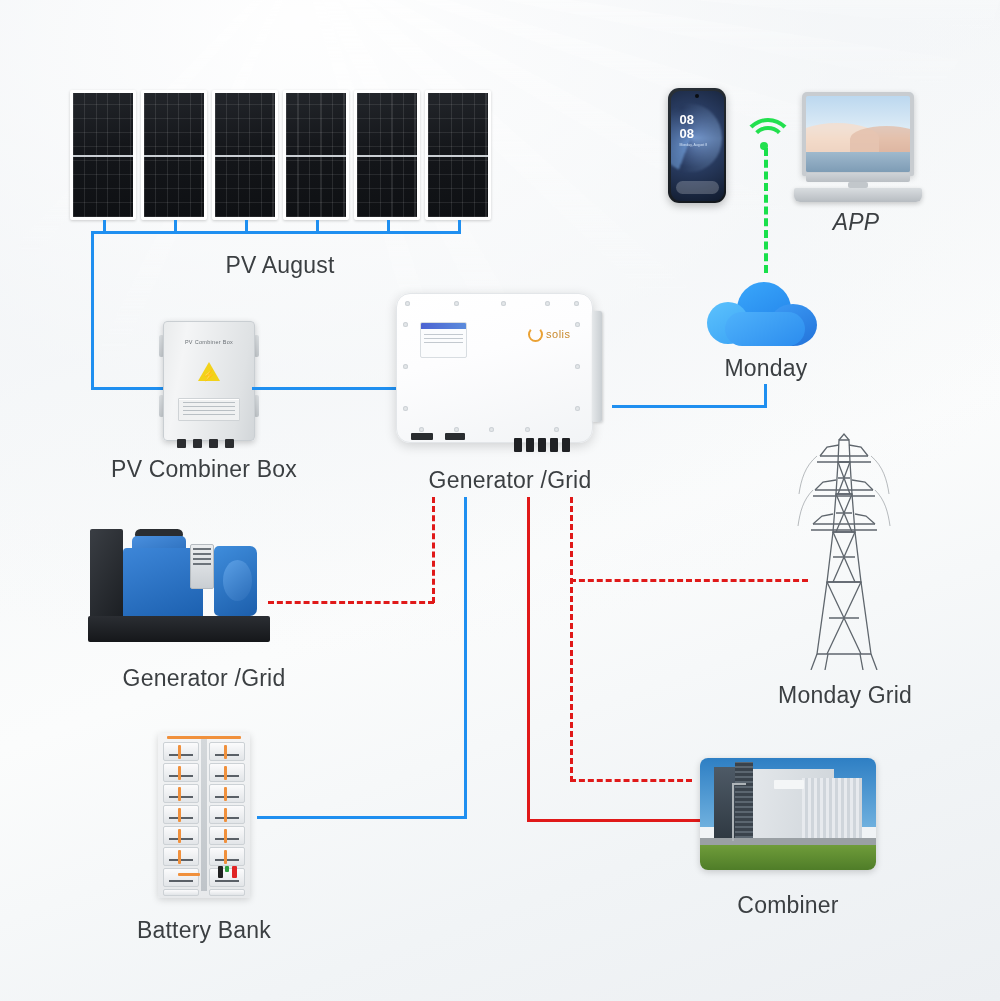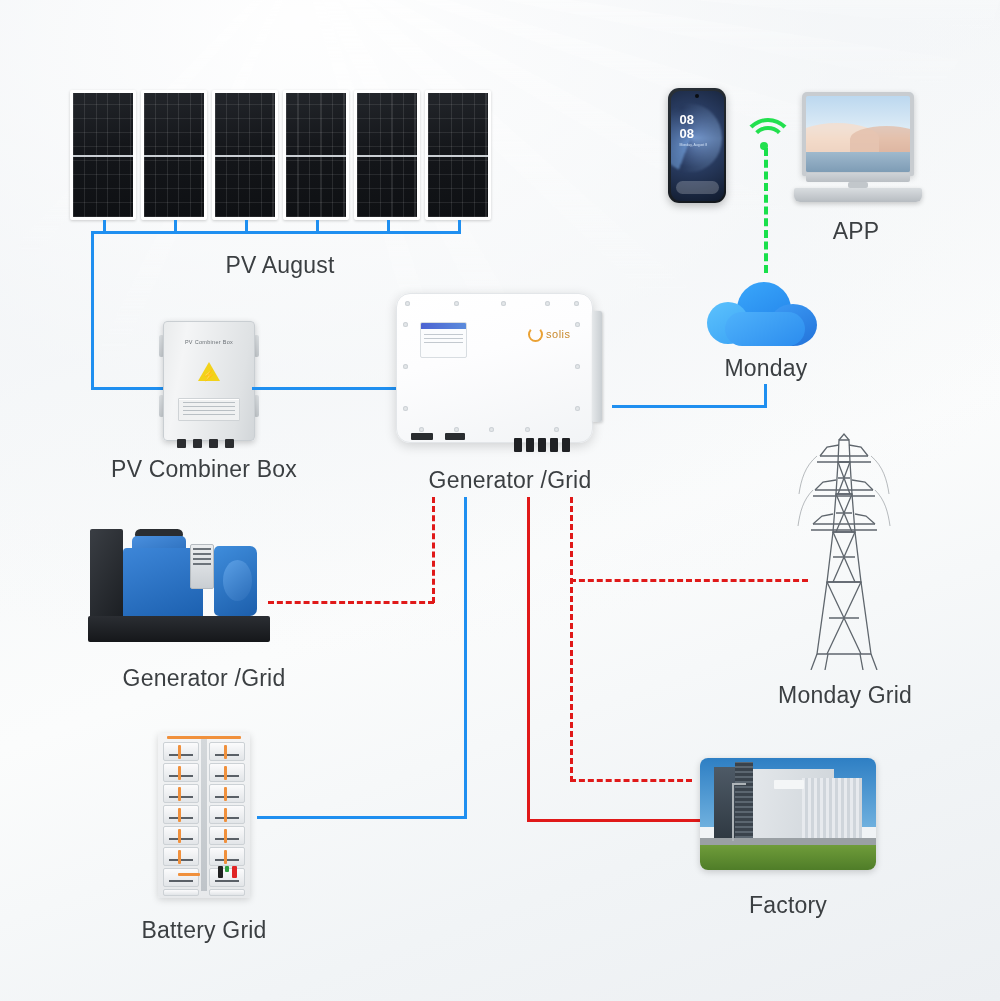--- a/index.html
+++ b/index.html
@@ -347,21 +347,21 @@
       <div class="lt-scr">
         <div class="hill"></div>
           <div class="hill2"></div>
           <div class="water"></div>
       </div>
     </div>
     <div class="lt-base"></div>
     <div class="lt-kb"></div>
     <div class="lt-pad"></div>
   </div>
-  <div class="lbl big" style="left:856px;top:218px;">APP</div>
+  <div class="lbl big" style="left:856px;top:209px;font-style:italic;">APP</div>
 
   <div class="cloud" style="left:707px;top:282px;width:116px;height:66px;">
     <span style="left:30px;top:0;width:54px;height:54px;background:linear-gradient(150deg,#3aa7fb,#2080e8);"></span>
     <span style="left:0;top:20px;width:42px;height:42px;background:linear-gradient(150deg,#5cc2fd,#3ba3f5);"></span>
     <span style="left:62px;top:22px;width:48px;height:42px;background:linear-gradient(150deg,#3d9cf6,#2272d9);"></span>
     <span style="left:18px;top:30px;width:80px;height:34px;background:linear-gradient(150deg,#4fb2fb,#2b8cee);border-radius:22px;"></span>
   </div>
   <div class="lbl big" style="left:766px;top:355px;">Monday</div>
 
   <div class="w wv blue" style="left:764px;top:384px;height:24px;"></div>
@@ -445,21 +445,21 @@
     <div class="bus" style="left:66px;top:96px;width:3px;height:14px;"></div>
     <div class="bus" style="left:66px;top:117px;width:3px;height:14px;"></div>
     <div class="bus" style="left:20px;top:140px;width:22px;height:3px;"></div>
 
     <div class="term" style="left:74px;top:133px;width:5px;height:12px;background:#e02424;"></div>
     <div class="term" style="left:60px;top:133px;width:5px;height:12px;background:#222;"></div>
     <div class="term" style="left:67px;top:133px;width:4px;height:6px;background:#2f9e3f;"></div>
     <div class="mod" style="left:5px;top:156px;width:36px;height:7px;"></div>
     <div class="mod" style="left:51px;top:156px;width:36px;height:7px;"></div>
   </div>
-  <div class="lbl big" style="left:204px;top:917px;">Battery Grid</div>
+  <div class="lbl big" style="left:204px;top:917px;">Battery Bank</div>
 
   <svg class="tower" style="left:795px;top:432px;width:98px;height:238px;" viewBox="0 0 98 238">
     <g stroke="#5f666d" stroke-width="1.3" fill="none">
       <path d="M44 8 L54 8 L55 30 L43 30 Z"></path>
       <path d="M43 30 L55 30 L57 62 L41 62 Z"></path>
       <path d="M41 62 L57 62 L60 100 L38 100 Z"></path>
       <path d="M38 100 L60 100 L66 150 L32 150 Z"></path>
       <path d="M32 150 L66 150 L76 222 L22 222 Z"></path>
       <path d="M25 24 L73 24 M22 30 L76 30 M20 58 L78 58 M18 64 L80 64 M18 92 L80 92 M16 98 L82 98"></path>
       <path d="M25 24 L32 15 L44 13 M73 24 L66 15 L54 13"></path>
@@ -479,15 +479,15 @@
     <div class="sky"></div>
     <div class="bldg"></div>
     <div class="bldg2"></div>
     <div class="dark"></div>
     <div class="tall"></div>
     <div class="logo"></div>
     <div class="road"></div>
     <div class="ground"></div>
     <div class="pole"></div>
   </div>
-  <div class="lbl big" style="left:788px;top:892px;">Factory</div>
+  <div class="lbl big" style="left:788px;top:892px;">Combiner</div>
 
 </div>
 
 </body></html>

